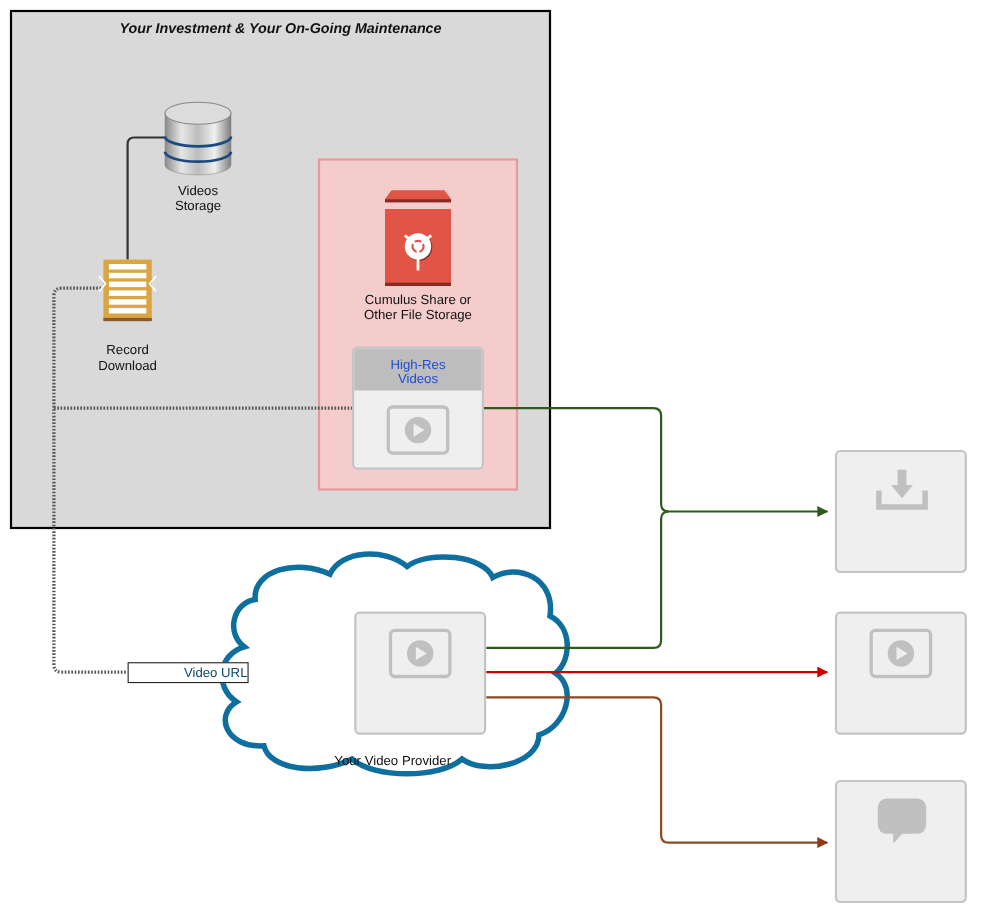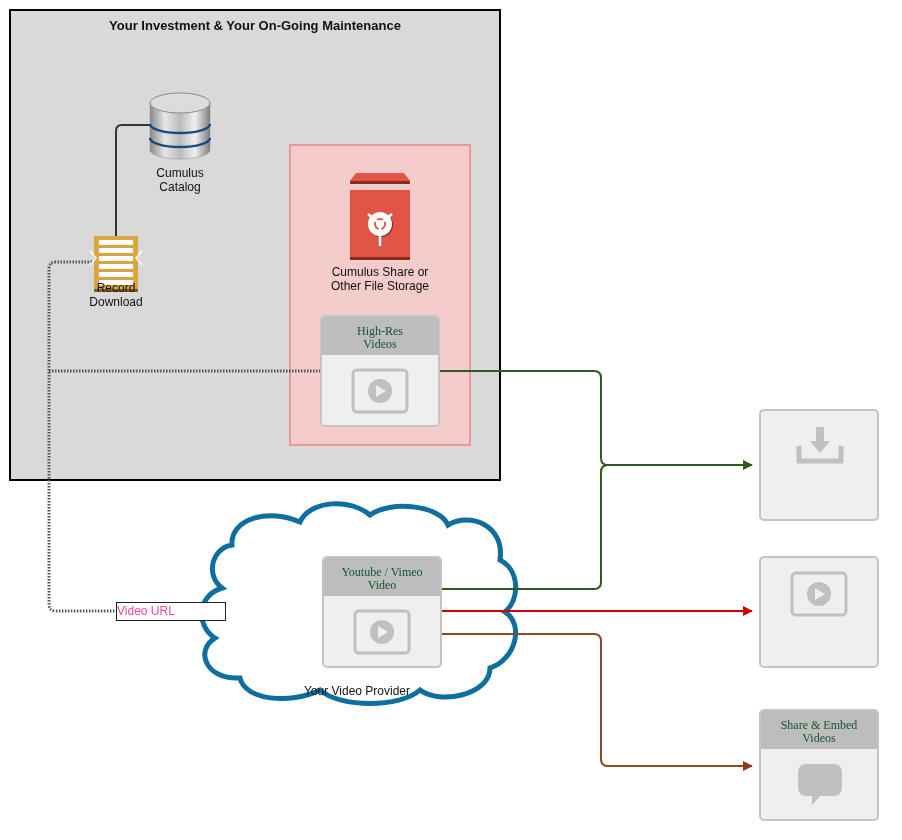--- a/index.html
+++ b/index.html
@@ -1,23 +1,23 @@
 <!DOCTYPE html>
 <html><head>
   <meta charset="utf-8">
   <style>
     html, body { margin: 0; padding: 0; background: #ffffff; }
     body { width: 902px; height: 840px; position: relative; overflow: hidden; font-family: "Liberation Sans", sans-serif; }
     #diagram { position: absolute; left: 0; top: 0; width: 902px; height: 840px; }
     .lbl { position: absolute; font-size: 12px; color: #111; text-align: center; line-height: 14px; white-space: nowrap; }
-    .title { position: absolute; left: 10px; top: 18px; width: 490px; text-align: center; font-weight: bold; font-size: 13px; color: #111; }
+    .title { position: absolute; left: 10px; top: 18px; width: 490px; text-align: center; font-weight: bold; font-size: 13px; color: #111; font-style: italic; }
     .card { position: absolute; width: 120px; background: #efefef; border: 2px solid #c4c4c4; border-radius: 5px; box-sizing: border-box; overflow: hidden; }
-    .card .head { background: #bdbdbd; height: 38px; display: flex; align-items: center; justify-content: center; text-align: center; font-size: 12px; line-height: 13px; color: #14532d; padding-top: 2px; box-sizing: border-box; font-family: Liberation Serif, serif; }
+    .card .head { background: #bdbdbd; height: 38px; display: flex; align-items: center; justify-content: center; text-align: center; font-size: 12px; line-height: 13px; color: #1d4ed8; padding-top: 2px; box-sizing: border-box; }
     .card .body { position: relative; height: 72px; }
-    .url-box { position: absolute; left: 116px; top: 602px; width: 110px; height: 19px; border: 1px solid #222; background: #fff; box-sizing: border-box; font-size: 12px; text-align: left; line-height: 17px; color: #ec4899; }
+    .url-box { position: absolute; left: 116px; top: 602px; width: 110px; height: 19px; border: 1px solid #222; background: #fff; box-sizing: border-box; font-size: 12px; text-align: right; line-height: 17px; color: #0c4a6e; }
   </style>
 </head>
 <body>
 
 <svg id="diagram" width="902" height="840" viewBox="0 0 902 840">
   <defs>
     <linearGradient id="cylGrad" x1="0" y1="0" x2="1" y2="0">
       <stop offset="0" stop-color="#8a8a8a"></stop>
       <stop offset="0.25" stop-color="#e6e6e6"></stop>
       <stop offset="0.5" stop-color="#bcbcbc"></stop>
@@ -81,25 +81,25 @@
 
   <path d="M440,371 L594,371 Q601,371 601,378 L601,458 Q601,465 608,465 L752,465" fill="none" stroke="#2f5a1c" stroke-width="2" marker-end="url(#arrowGreen)"></path>
   <path d="M442,589 L594,589 Q601,589 601,582 L601,472 Q601,465 608,465" fill="none" stroke="#2f5a1c" stroke-width="2"></path>
   <path d="M442,611 L752,611" fill="none" stroke="#cc0000" stroke-width="2" marker-end="url(#arrowRed)"></path>
   <path d="M442,634 L594,634 Q601,634 601,641 L601,759 Q601,766 608,766 L752,766" fill="none" stroke="#8b4a24" stroke-width="2" marker-end="url(#arrowBrown)"></path>
 </svg>
 
 <div class="title">Your Investment &amp; Your On-Going Maintenance</div>
 
 <div class="lbl" style="left:140px; top:166px; width:80px;">
-  <div>Cumulus</div>
-  <div>Catalog</div>
+  <div>Videos</div>
+  <div>Storage</div>
 </div>
 
-<div class="lbl" style="left:76px; top:281px; width:80px;text-align:center;">
+<div class="lbl" style="left:76px; top:311px; width:80px;text-align:center;">
   <div>Record</div>
   <div>Download</div>
 </div>
 
 <div class="lbl" style="left:300px; top:265px; width:160px;">
   <div>Cumulus Share or</div>
   <div>Other File Storage</div>
 </div>
 
 <div class="card" style="left:320px; top:315px; height:112px;">
@@ -107,21 +107,20 @@
   <div class="body">
     <svg width="120" height="72" style="position:absolute;left:-2px;top:0;">
       <rect x="33" y="15" width="54" height="42" rx="4" fill="none" stroke="#c0c0c0" stroke-width="3"></rect>
       <circle cx="60" cy="36" r="12" fill="#c0c0c0"></circle>
       <path d="M56,30 L66,36 L56,42 Z" fill="#efefef"></path>
     </svg>
   </div>
 </div>
 
 <div class="card" style="left:322px; top:556px; height:112px;">
-  <div class="head" style="padding:4px 10px 0;">Youtube / Vimeo Video</div>
   <div class="body">
     <svg width="120" height="72" style="position:absolute;left:-2px;top:0;">
       <rect x="33" y="15" width="54" height="42" rx="4" fill="none" stroke="#c0c0c0" stroke-width="3"></rect>
       <circle cx="60" cy="36" r="12" fill="#c0c0c0"></circle>
       <path d="M56,30 L66,36 L56,42 Z" fill="#efefef"></path>
     </svg>
   </div>
 </div>
 
 <div class="card" style="left:759px; top:409px; height:112px;">
@@ -138,21 +137,20 @@
   <div class="body">
     <svg width="120" height="72" style="position:absolute;left:-2px;top:0;">
       <rect x="33" y="15" width="54" height="42" rx="4" fill="none" stroke="#c0c0c0" stroke-width="3"></rect>
       <circle cx="60" cy="36" r="12" fill="#c0c0c0"></circle>
       <path d="M56,30 L66,36 L56,42 Z" fill="#efefef"></path>
     </svg>
   </div>
 </div>
 
 <div class="card" style="left:759px; top:709px; height:112px;">
-  <div class="head" style="padding:4px 8px 0;">Share &amp; Embed Videos</div>
   <div class="body">
     <svg width="120" height="72" style="position:absolute;left:-2px;top:0;">
       <rect x="39" y="15" width="44" height="32" rx="8" fill="#c0c0c0"></rect>
       <path d="M53,45 L53,56 L63,45 Z" fill="#c0c0c0"></path>
     </svg>
   </div>
 </div>
 
 <div class="url-box">Video URL</div>
 

